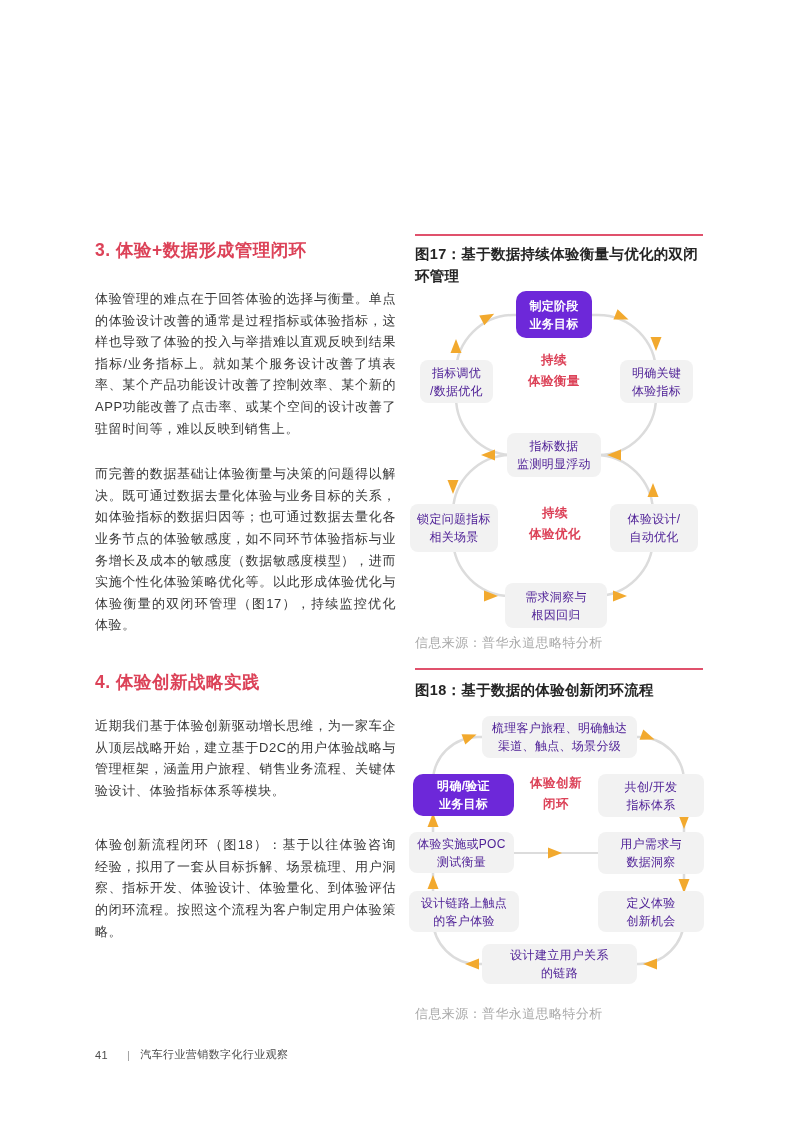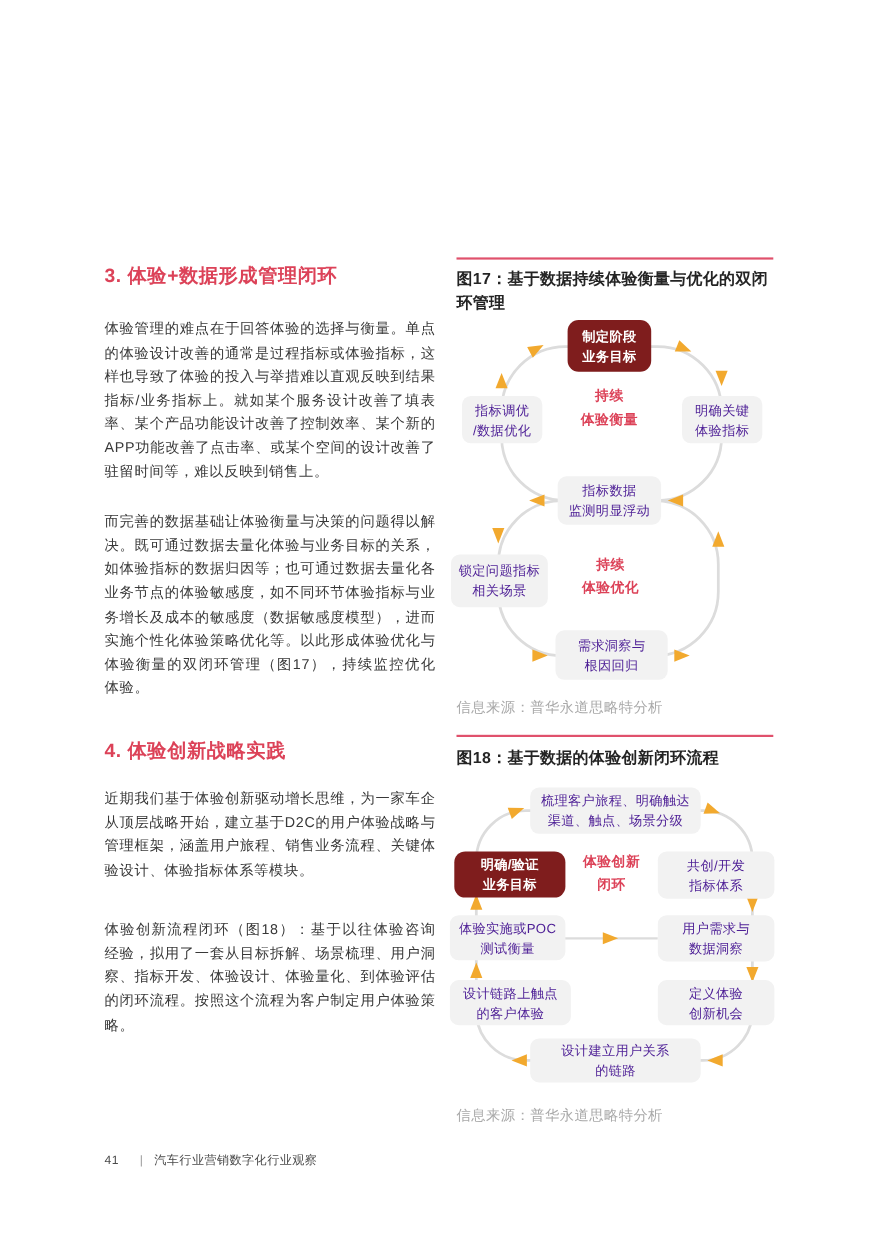--- a/index.html
+++ b/index.html
@@ -36,33 +36,33 @@
   .src18{top:1005px;}
   .diagram{position:absolute;width:300px;}
   .fig17{left:408px;top:288px;height:350px;}
   .fig18{left:408px;top:710px;height:292px;}
   .diagram svg{position:absolute;left:0;top:0;}
   .node{
     position:absolute;display:flex;align-items:center;justify-content:center;
     background:#F2F2F2;border-radius:8px;color:#4c1d95;font-size:12px;line-height:1.5;
     text-align:center;white-space:pre-line;letter-spacing:.3px;
   }
-  .node.red{background:#7f1d1d;color:#ffffff;font-weight:bold;border-radius:10px;}
+  .node.red{background:#6d28d9;color:#ffffff;font-weight:bold;border-radius:10px;}
   .loop-label{
     position:absolute;text-align:center;color:#DC4258;font-weight:bold;font-size:12.5px;
     line-height:1.65;white-space:pre-line;letter-spacing:.5px;
   }
   
   .n17-goal{left:108px;top:3px;width:76px;height:47px;}
   .n17-tune{left:12px;top:72px;width:73px;height:43px;}
   .n17-key{left:212px;top:72px;width:73px;height:43px;}
   .n17-monitor{left:99px;top:145px;width:94px;height:44px;text-align:center;}
   .n17-lock{left:2px;top:216px;width:88px;height:48px;}
   .n17-design{left:202px;top:216px;width:88px;height:48px;}
-  .n17-insight{left:97px;top:285px;width:102px;height:45px;font-family:Liberation Serif, serif;}
+  .n17-insight{left:97px;top:295px;width:102px;height:45px;font-family:Liberation Serif, serif;}
   .l17-measure{left:96px;top:62px;width:100px;}
   .l17-optimize{left:97px;top:215px;width:100px;}
   
   .n18-journey{left:74px;top:6px;width:155px;height:42px;}
   .n18-goal{left:5px;top:64px;width:101px;height:42px;}
   .n18-cocreate{left:190px;top:64px;width:106px;height:43px;}
   .n18-poc{left:1px;top:122px;width:105px;height:41px;}
   .n18-insight{left:190px;top:122px;width:106px;height:42px;}
   .n18-touch{left:1px;top:181px;width:110px;height:41px;}
   .n18-opp{left:190px;top:181px;width:106px;height:41px;}
@@ -134,20 +134,22 @@
     <div class="node red n17-goal">制定阶段
 业务目标</div>
     <div class="node n17-tune">指标调优
 /数据优化</div>
     <div class="node n17-key">明确关键
 体验指标</div>
     <div class="node n17-monitor">指标数据
 监测明显浮动</div>
     <div class="node n17-lock">锁定问题指标
 相关场景</div>
+    <div class="node n17-design">体验设计/
+自动优化</div>
     <div class="node n17-insight">需求洞察与
 根因回归</div>
     <div class="loop-label l17-measure">持续
 体验衡量</div>
     <div class="loop-label l17-optimize">持续
 体验优化</div>
   </div>
 
   <div class="fig-source src17">信息来源：普华永道思略特分析</div>
 

